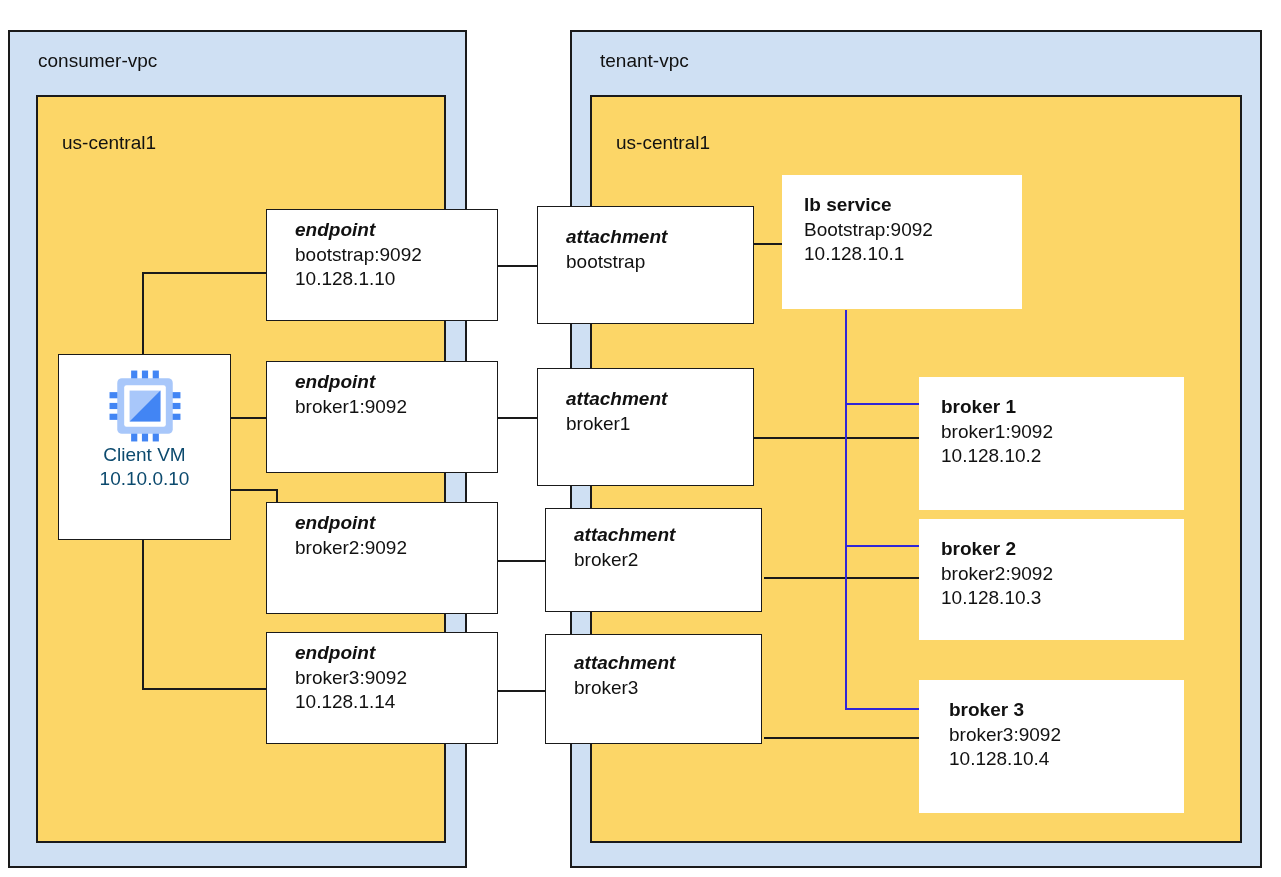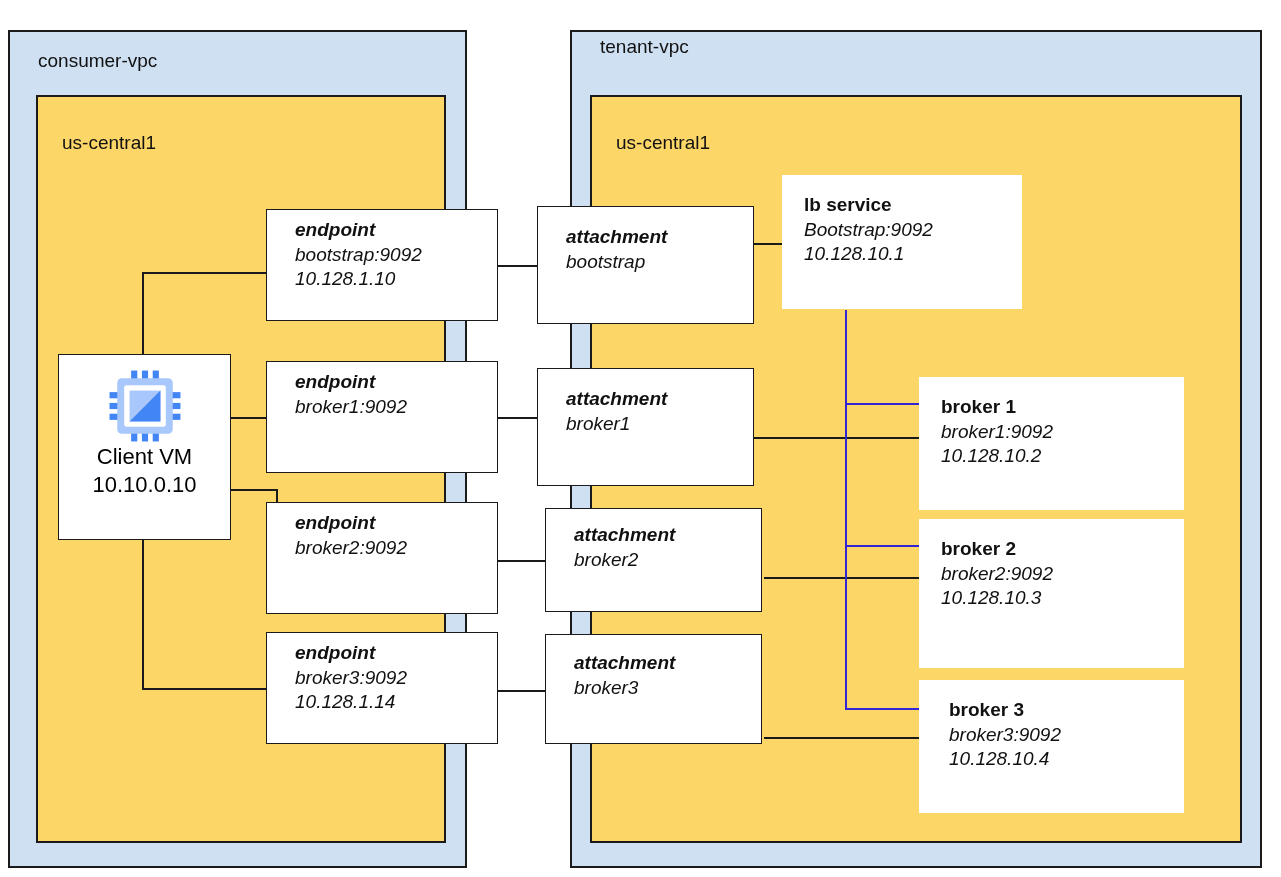--- a/index.html
+++ b/index.html
@@ -9,43 +9,43 @@
   .vpc{position:absolute;background:#cfe0f3;border:2px solid #1a1a1a;box-sizing:border-box;}
   .vpc-label{position:absolute;font-size:19px;color:#111;white-space:nowrap;}
   .region{position:absolute;background:#fcd667;border:2px solid #1a1a1a;box-sizing:border-box;}
   .region-label{position:absolute;font-size:19px;color:#111;white-space:nowrap;margin-top:20px;}
 
   .node{position:absolute;background:#ffffff;border:1.6px solid #1a1a1a;box-sizing:border-box;
         padding:8px 28px;color:#111;}
   .node.noborder{border:none;}
   .n-title{font-size:19px;font-weight:bold;line-height:1.30;}
   .n-title.italic{font-style:italic;}
-  .n-line{font-size:19px;line-height:1.30;white-space:nowrap;font-style:italic;}
+  .n-line{font-size:19px;line-height:1.30;white-space:nowrap;}
 
   .vm{position:absolute;background:#ffffff;border:1.6px solid #1a1a1a;box-sizing:border-box;
       display:flex;flex-direction:column;align-items:center;justify-content:flex-start;padding-top:14px;}
-  .vm-label{font-size:22px;line-height:1.25;text-align:center;color:#000000;}
+  .vm-label{font-size:19px;line-height:1.25;text-align:center;color:#0c4a6e;}
 
   .ln{position:absolute;background:#1a1a1a;}
   .ln.v{width:1.6px;}
   .ln.h{height:1.6px;}
   .ln.blue{background:#3026d6;}
 </style>
 </head>
 <body>
 
 <div id="canvas">
 
   <div class="vpc" style="left:8px;top:30px;width:459px;height:838px;"></div>
   <div class="vpc-label" style="left:38px;top:50px;">consumer-vpc</div>
   <div class="region" style="left:36px;top:95px;width:410px;height:748px;"></div>
   <div class="region-label" style="left:62px;top:112px;">us-central1</div>
 
   <div class="vpc" style="left:570px;top:30px;width:692px;height:838px;"></div>
-  <div class="vpc-label" style="left:600px;top:36px;">tenant-vpc</div>
+  <div class="vpc-label" style="left:600px;top:50px;">tenant-vpc</div>
   <div class="region" style="left:590px;top:95px;width:652px;height:748px;"></div>
   <div class="region-label" style="left:616px;top:112px;">us-central1</div>
 
   <div class="ln v" style="left:142px;top:272px;height:83px;"></div>
   <div class="ln h" style="left:142px;top:272px;width:124px;"></div>
 
   <div class="ln h" style="left:231px;top:417px;width:35px;"></div>
 
   <div class="ln h" style="left:231px;top:489px;width:46px;"></div>
   <div class="ln v" style="left:276px;top:489px;height:63px;"></div>
@@ -143,21 +143,21 @@
     <div class="n-line">Bootstrap:9092</div>
     <div class="n-line">10.128.10.1</div>
   </div>
 
   <div class="node noborder" style="left:919px;top:377px;width:265px;height:133px;padding:18px 22px;">
     <div class="n-title">broker 1</div>
     <div class="n-line">broker1:9092</div>
     <div class="n-line">10.128.10.2</div>
   </div>
 
-  <div class="node noborder" style="left:919px;top:519px;width:265px;height:149px;padding:18px 22px;">
+  <div class="node noborder" style="left:919px;top:519px;width:265px;height:121px;padding:18px 22px;">
     <div class="n-title">broker 2</div>
     <div class="n-line">broker2:9092</div>
     <div class="n-line">10.128.10.3</div>
   </div>
 
   <div class="node noborder" style="left:919px;top:680px;width:265px;height:133px;padding:18px 30px;">
     <div class="n-title">broker 3</div>
     <div class="n-line">broker3:9092</div>
     <div class="n-line">10.128.10.4</div>
   </div>

